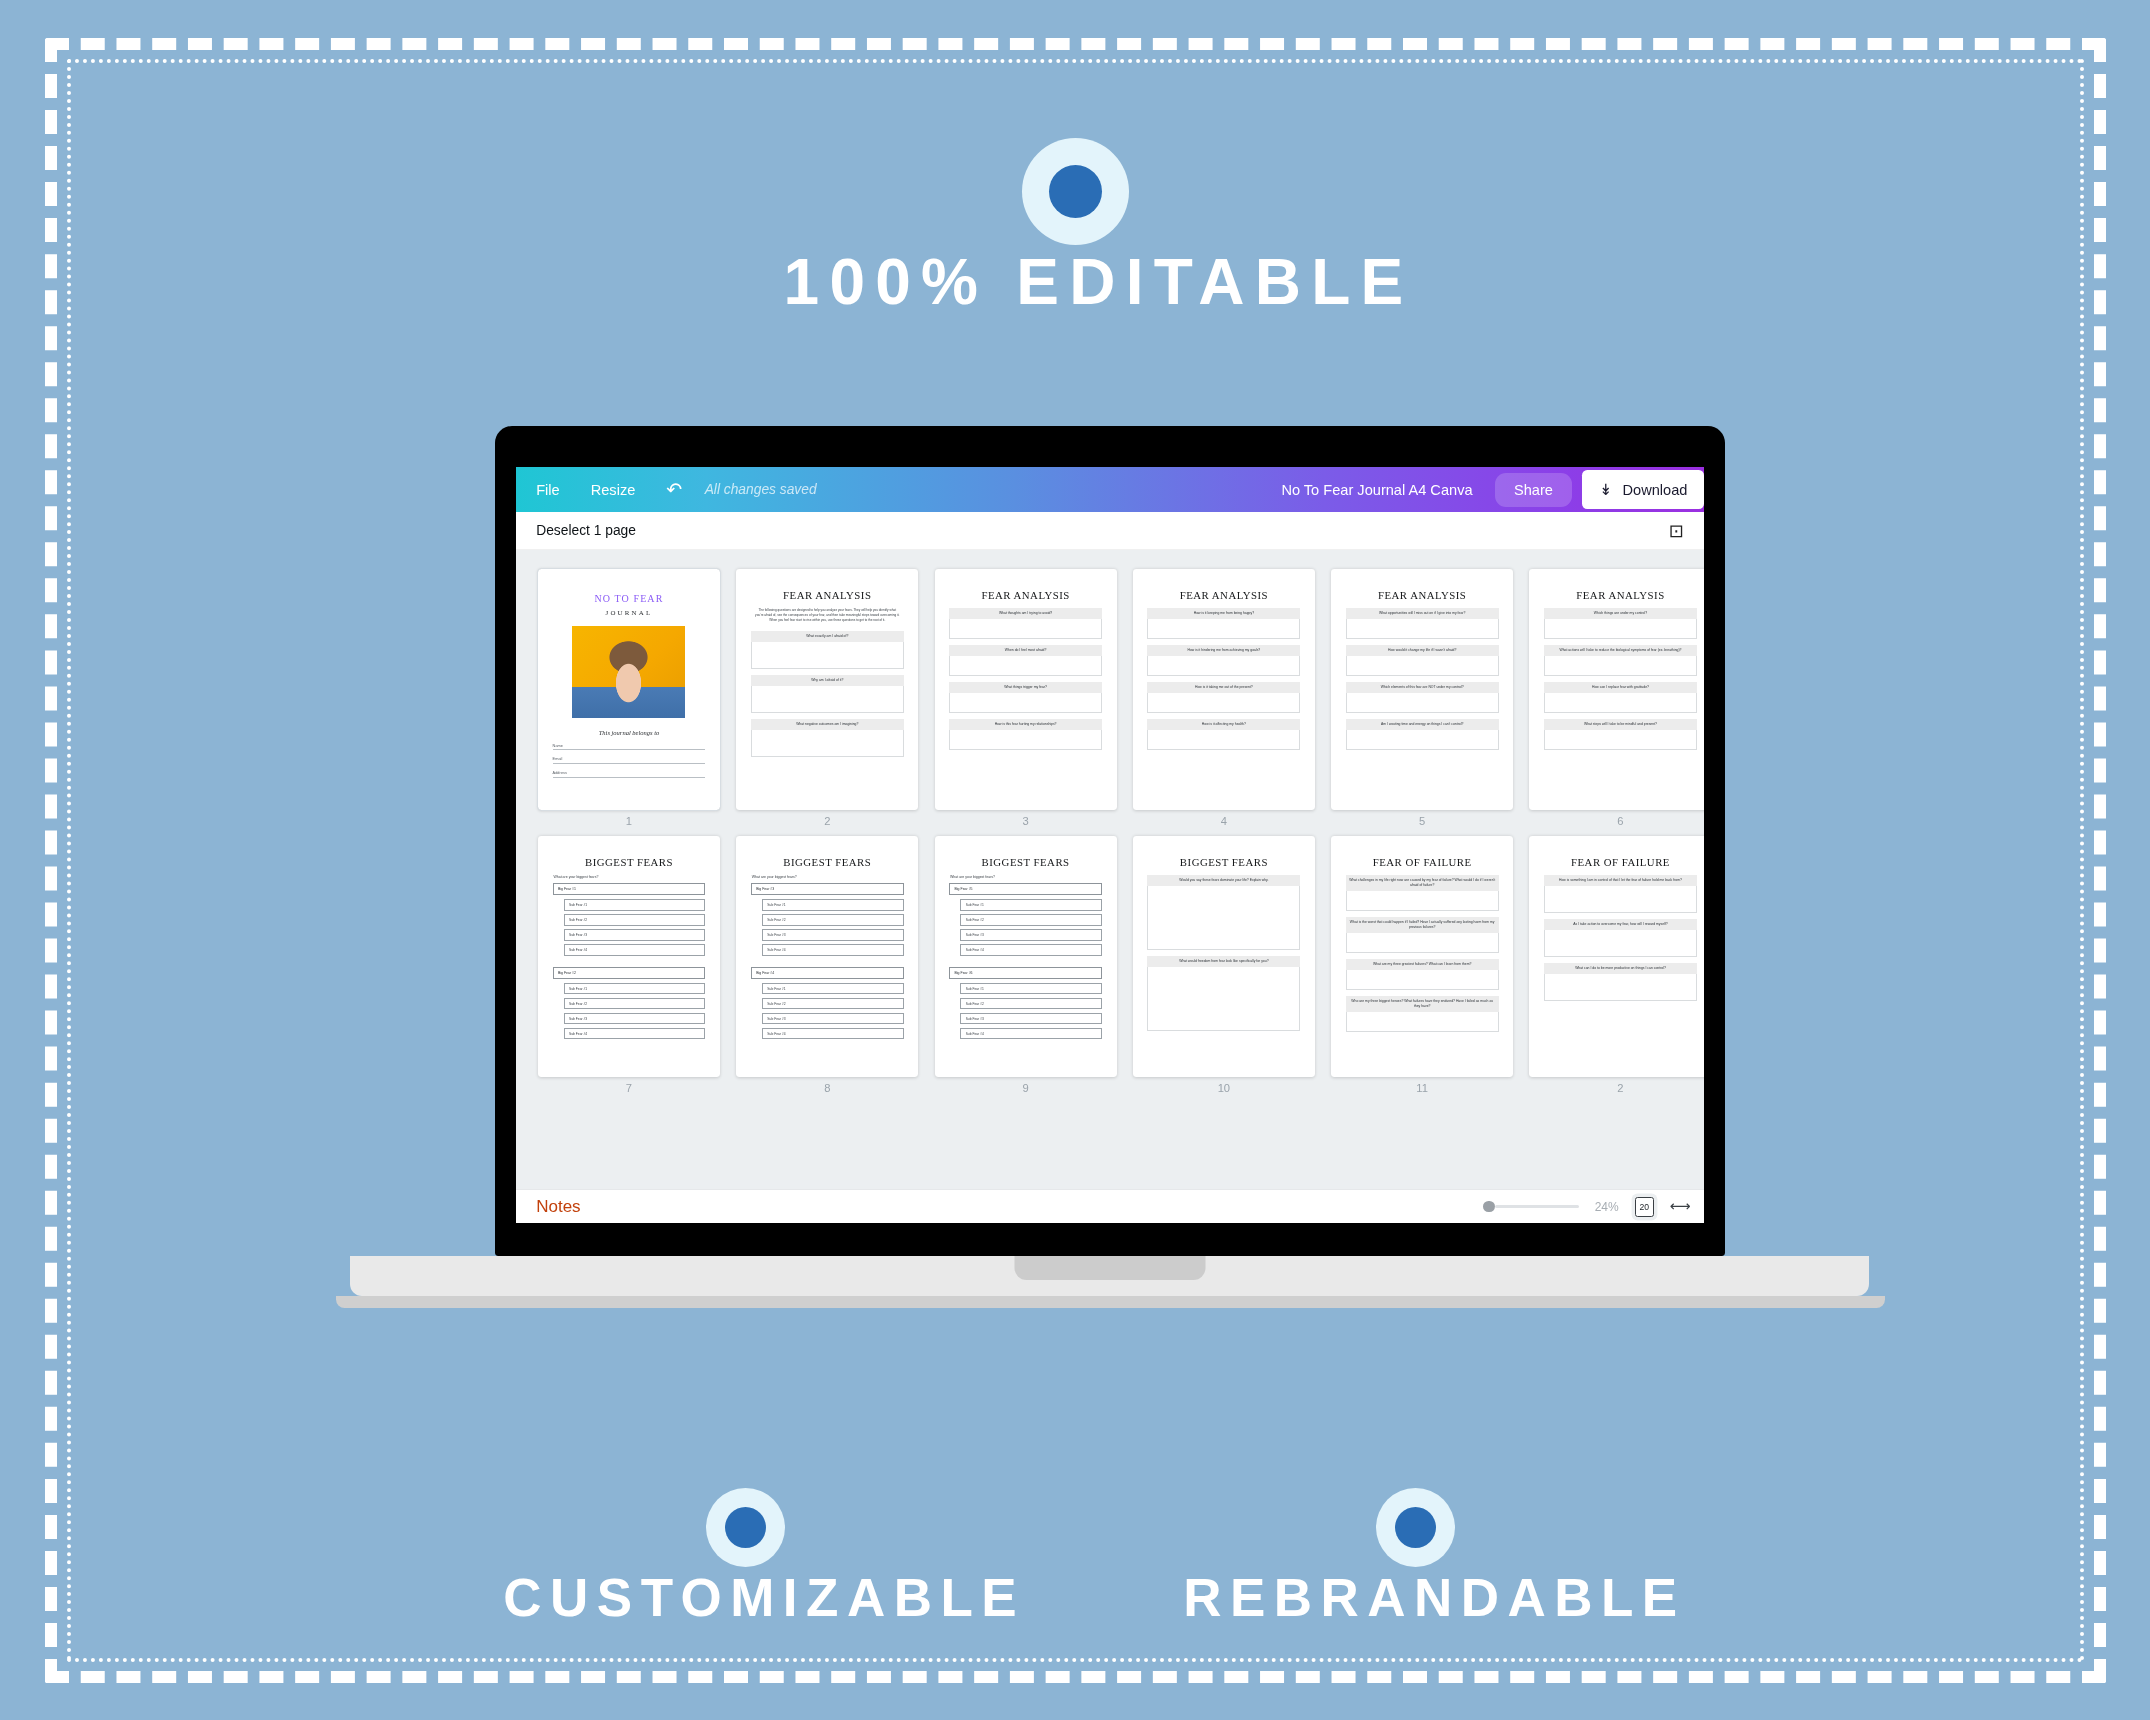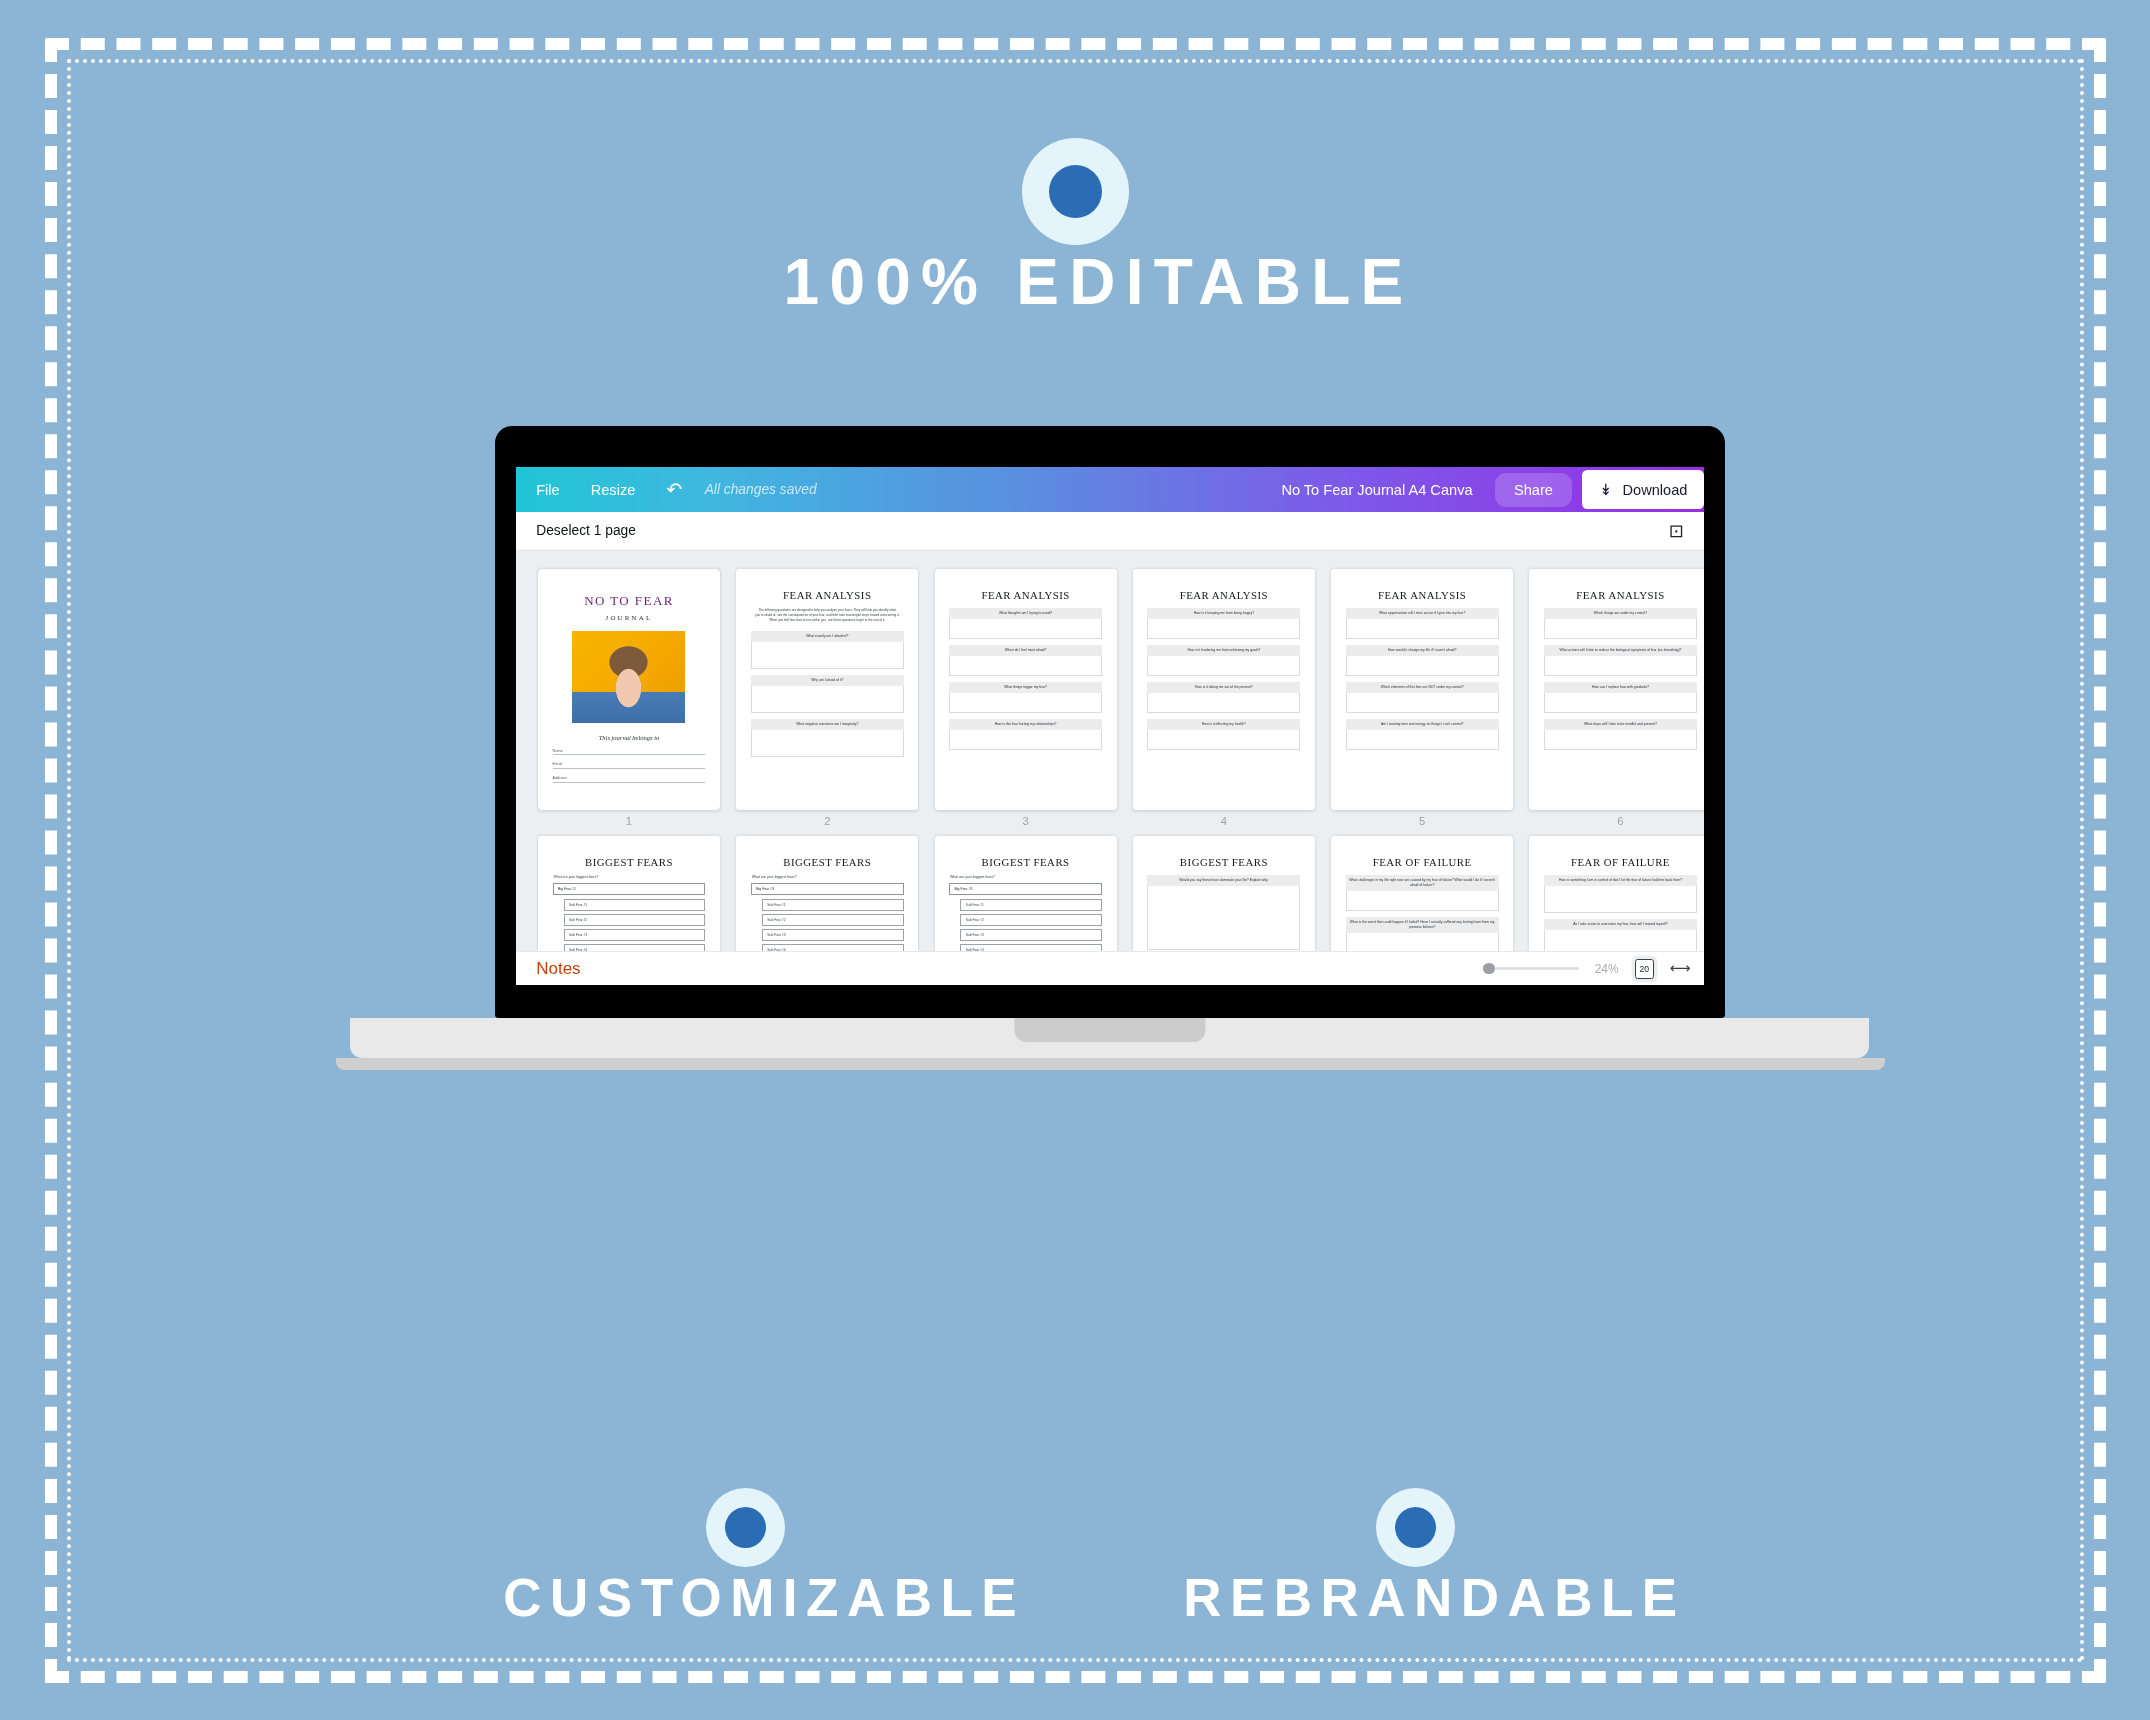--- a/index.html
+++ b/index.html
@@ -81,21 +81,21 @@
   #bottom-banners .badge-label { font-size: 53px; margin-left: 38px; }
 
   
   #laptop {
     position: absolute;
     left: 495px;
     top: 426px;
   }
   .laptop-lid {
     width: 1230px;
-    height: 592px;
+    height: 830px;
     background: #000000;
     border-radius: 17px 17px 3.4px 3.4px;
     padding: 41px 20.6px 33px 20.6px;
   }
   .screen {
     width: 100%;
     height: 100%;
     background: #ffffff;
     overflow: hidden;
     position: relative;
@@ -241,23 +241,23 @@
     text-align: center;
     font-size: 11.2px;
     color: #9aa3ab;
     margin-top: 5.2px;
   }
 
   
   .cv-title {
     text-align: center;
     font-family: "Liberation Serif", serif;
-    font-size: 13px;
+    font-size: 10px;
     letter-spacing: 0.11em;
-    color: #701a75;
+    color: #8b5cf6;
     margin-top: 10.3px;
   }
   .cv-sub {
     text-align: center;
     font-family: "Liberation Serif", serif;
     font-size: 6.9px;
     letter-spacing: 0.32em;
     color: #2a2d31;
     margin-top: 5.2px;
   }

